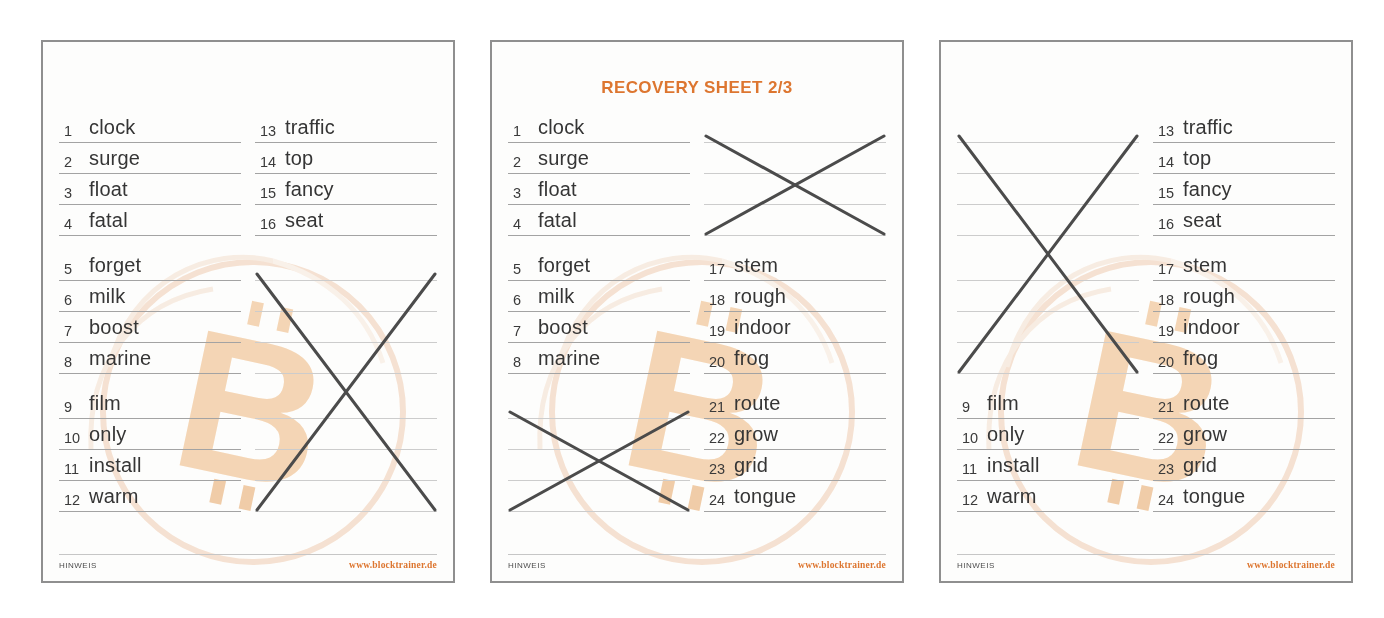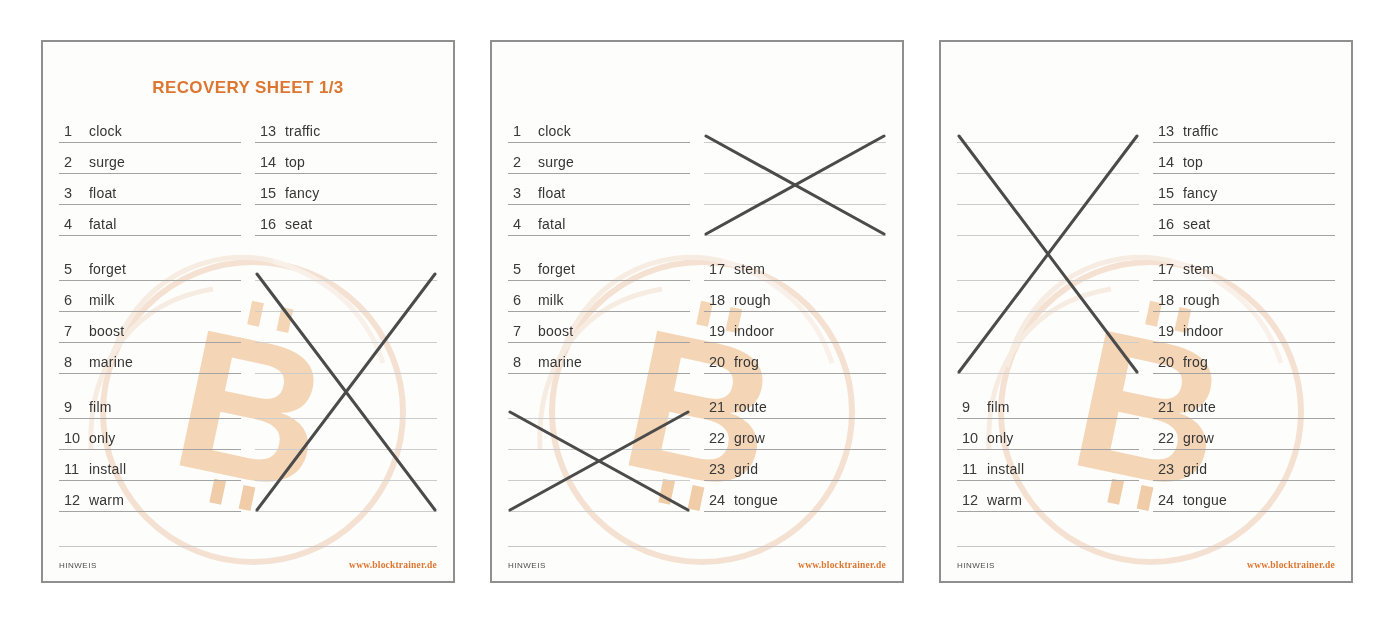--- a/index.html
+++ b/index.html
@@ -28,139 +28,36 @@
     height:31px;box-sizing:border-box;
     border-bottom:1.5px solid #a3a3a3;
     display:flex;align-items:flex-end;padding-bottom:3px;
   }
   .row.blank{border-bottom:1px solid #cccccc;}
   .row.g{margin-top:14px;}
   .num{
     flex:none;width:30px;padding-left:5px;box-sizing:border-box;
     font-size:14.5px;color:#3a3a3a;
   }
-  .word{font-size:14px;color:#353535;letter-spacing:.2px;}
+  .word{font-size:20px;color:#353535;letter-spacing:.2px;}
   .xmark{position:absolute;left:0;width:100%;z-index:3;overflow:visible;}
   .xmark line{stroke:#4b4b4b;stroke-width:3;stroke-linecap:round;}
   .footer{
     position:absolute;left:16px;right:16px;bottom:11px;z-index:2;
-    border-top:1px solid #c6c6c6;padding-top:13px;
+    border-top:1px solid #c6c6c6;padding-top:5px;
     display:flex;justify-content:space-between;align-items:baseline;
   }
   .hinweis{font-size:8px;letter-spacing:.5px;color:#4d4d4d;}
   .weblink{font-size:9.5px;font-weight:bold;color:#dd7630;letter-spacing:.2px;font-family:Liberation Serif, serif;}
   .watermark{position:absolute;left:18px;top:175px;z-index:1;opacity:.85;}
 </style>
 </head>
 <body>
 
 <div class="sheets">
-
-  <div class="card">
-    <svg class="watermark" width="380" height="380" viewBox="0 0 380 380">
-      <circle cx="192" cy="195" r="150" fill="none" stroke="#f4ddcb" stroke-width="6"></circle>
-      <path d="M 48 150 C 70 62 150 28 212 44" fill="none" stroke="#f7eade" stroke-width="5"></path>
-      <path d="M 30 232 C 26 144 76 84 152 72" fill="none" stroke="#f7eade" stroke-width="5"></path>
-      <path d="M 212 44 C 268 60 306 96 322 146" fill="none" stroke="#f9efe6" stroke-width="5"></path>
-      <g transform="rotate(12 190 195)">
-        <text x="190" y="262" text-anchor="middle" font-size="200" font-weight="bold" font-family="Liberation Sans, sans-serif" fill="#f3cfa9">B</text>
-        <rect x="168" y="86" width="12" height="24" fill="#f3cfa9"></rect>
-        <rect x="198" y="86" width="12" height="24" fill="#f3cfa9"></rect>
-        <rect x="168" y="268" width="12" height="24" fill="#eec49a"></rect>
-        <rect x="198" y="268" width="12" height="24" fill="#eec49a"></rect>
-      </g>
-    </svg>
-    <div class="title">RECOVERY SHEET 1/3</div>
-    <div class="cols">
-      <div class="col">
-          <div class="row">
-            <span class="num">1</span>
-            <span class="word">clock</span>
-          </div>
-          <div class="row">
-            <span class="num">2</span>
-            <span class="word">surge</span>
-          </div>
-          <div class="row">
-            <span class="num">3</span>
-            <span class="word">float</span>
-          </div>
-          <div class="row">
-            <span class="num">4</span>
-            <span class="word">fatal</span>
-          </div>
-          <div class="row g">
-            <span class="num">5</span>
-            <span class="word">forget</span>
-          </div>
-          <div class="row">
-            <span class="num">6</span>
-            <span class="word">milk</span>
-          </div>
-          <div class="row">
-            <span class="num">7</span>
-            <span class="word">boost</span>
-          </div>
-          <div class="row">
-            <span class="num">8</span>
-            <span class="word">marine</span>
-          </div>
-          <div class="row g">
-            <span class="num">9</span>
-            <span class="word">film</span>
-          </div>
-          <div class="row">
-            <span class="num">10</span>
-            <span class="word">only</span>
-          </div>
-          <div class="row">
-            <span class="num">11</span>
-            <span class="word">install</span>
-          </div>
-          <div class="row">
-            <span class="num">12</span>
-            <span class="word">warm</span>
-          </div>
-        </div>
-      <div class="col">
-          <div class="row">
-            <span class="num">13</span>
-            <span class="word">traffic</span>
-          </div>
-          <div class="row">
-            <span class="num">14</span>
-            <span class="word">top</span>
-          </div>
-          <div class="row">
-            <span class="num">15</span>
-            <span class="word">fancy</span>
-          </div>
-          <div class="row">
-            <span class="num">16</span>
-            <span class="word">seat</span>
-          </div>
-          <div class="row g blank"></div>
-          <div class="row blank"></div>
-          <div class="row blank"></div>
-          <div class="row blank"></div>
-          <div class="row g blank"></div>
-          <div class="row blank"></div>
-          <div class="row blank"></div>
-          <div class="row blank"></div>
-          <svg class="xmark" viewBox="0 0 182 236" preserveAspectRatio="none" style="top: 162px; height: 236px;">
-            <line x1="2" y1="0" x2="180" y2="236"></line>
-            <line x1="180" y1="0" x2="2" y2="236"></line>
-          </svg>
-        </div>
-    </div>
-    <div class="footer">
-      <span class="hinweis">HINWEIS</span>
-      <span class="weblink">www.blocktrainer.de</span>
-    </div>
-  </div>
 
   <div class="card">
     <svg class="watermark" width="380" height="380" viewBox="0 0 380 380">
       <circle cx="192" cy="195" r="150" fill="none" stroke="#f4ddcb" stroke-width="6"></circle>
       <path d="M 48 150 C 70 62 150 28 212 44" fill="none" stroke="#f7eade" stroke-width="5"></path>
       <path d="M 30 232 C 26 144 76 84 152 72" fill="none" stroke="#f7eade" stroke-width="5"></path>
       <path d="M 212 44 C 268 60 306 96 322 146" fill="none" stroke="#f9efe6" stroke-width="5"></path>
       <g transform="rotate(12 190 195)">
         <text x="190" y="262" text-anchor="middle" font-size="200" font-weight="bold" font-family="Liberation Sans, sans-serif" fill="#f3cfa9">B</text>
         <rect x="168" y="86" width="12" height="24" fill="#f3cfa9"></rect>
@@ -196,20 +93,123 @@
             <span class="word">milk</span>
           </div>
           <div class="row">
             <span class="num">7</span>
             <span class="word">boost</span>
           </div>
           <div class="row">
             <span class="num">8</span>
             <span class="word">marine</span>
           </div>
+          <div class="row g">
+            <span class="num">9</span>
+            <span class="word">film</span>
+          </div>
+          <div class="row">
+            <span class="num">10</span>
+            <span class="word">only</span>
+          </div>
+          <div class="row">
+            <span class="num">11</span>
+            <span class="word">install</span>
+          </div>
+          <div class="row">
+            <span class="num">12</span>
+            <span class="word">warm</span>
+          </div>
+        </div>
+      <div class="col">
+          <div class="row">
+            <span class="num">13</span>
+            <span class="word">traffic</span>
+          </div>
+          <div class="row">
+            <span class="num">14</span>
+            <span class="word">top</span>
+          </div>
+          <div class="row">
+            <span class="num">15</span>
+            <span class="word">fancy</span>
+          </div>
+          <div class="row">
+            <span class="num">16</span>
+            <span class="word">seat</span>
+          </div>
+          <div class="row g blank"></div>
+          <div class="row blank"></div>
+          <div class="row blank"></div>
+          <div class="row blank"></div>
+          <div class="row g blank"></div>
+          <div class="row blank"></div>
+          <div class="row blank"></div>
+          <div class="row blank"></div>
+          <svg class="xmark" viewBox="0 0 182 236" preserveAspectRatio="none" style="top: 162px; height: 236px;">
+            <line x1="2" y1="0" x2="180" y2="236"></line>
+            <line x1="180" y1="0" x2="2" y2="236"></line>
+          </svg>
+        </div>
+    </div>
+    <div class="footer">
+      <span class="hinweis">HINWEIS</span>
+      <span class="weblink">www.blocktrainer.de</span>
+    </div>
+  </div>
+
+  <div class="card">
+    <svg class="watermark" width="380" height="380" viewBox="0 0 380 380">
+      <circle cx="192" cy="195" r="150" fill="none" stroke="#f4ddcb" stroke-width="6"></circle>
+      <path d="M 48 150 C 70 62 150 28 212 44" fill="none" stroke="#f7eade" stroke-width="5"></path>
+      <path d="M 30 232 C 26 144 76 84 152 72" fill="none" stroke="#f7eade" stroke-width="5"></path>
+      <path d="M 212 44 C 268 60 306 96 322 146" fill="none" stroke="#f9efe6" stroke-width="5"></path>
+      <g transform="rotate(12 190 195)">
+        <text x="190" y="262" text-anchor="middle" font-size="200" font-weight="bold" font-family="Liberation Sans, sans-serif" fill="#f3cfa9">B</text>
+        <rect x="168" y="86" width="12" height="24" fill="#f3cfa9"></rect>
+        <rect x="198" y="86" width="12" height="24" fill="#f3cfa9"></rect>
+        <rect x="168" y="268" width="12" height="24" fill="#eec49a"></rect>
+        <rect x="198" y="268" width="12" height="24" fill="#eec49a"></rect>
+      </g>
+    </svg>
+    <div class="title">RECOVERY SHEET 2/3</div>
+    <div class="cols">
+      <div class="col">
+          <div class="row">
+            <span class="num">1</span>
+            <span class="word">clock</span>
+          </div>
+          <div class="row">
+            <span class="num">2</span>
+            <span class="word">surge</span>
+          </div>
+          <div class="row">
+            <span class="num">3</span>
+            <span class="word">float</span>
+          </div>
+          <div class="row">
+            <span class="num">4</span>
+            <span class="word">fatal</span>
+          </div>
+          <div class="row g">
+            <span class="num">5</span>
+            <span class="word">forget</span>
+          </div>
+          <div class="row">
+            <span class="num">6</span>
+            <span class="word">milk</span>
+          </div>
+          <div class="row">
+            <span class="num">7</span>
+            <span class="word">boost</span>
+          </div>
+          <div class="row">
+            <span class="num">8</span>
+            <span class="word">marine</span>
+          </div>
           <div class="row g blank"></div>
           <div class="row blank"></div>
           <div class="row blank"></div>
           <div class="row blank"></div>
           <svg class="xmark" viewBox="0 0 182 98" preserveAspectRatio="none" style="top: 300px; height: 98px;">
             <line x1="2" y1="0" x2="180" y2="98"></line>
             <line x1="180" y1="0" x2="2" y2="98"></line>
           </svg>
         </div>
       <div class="col">

